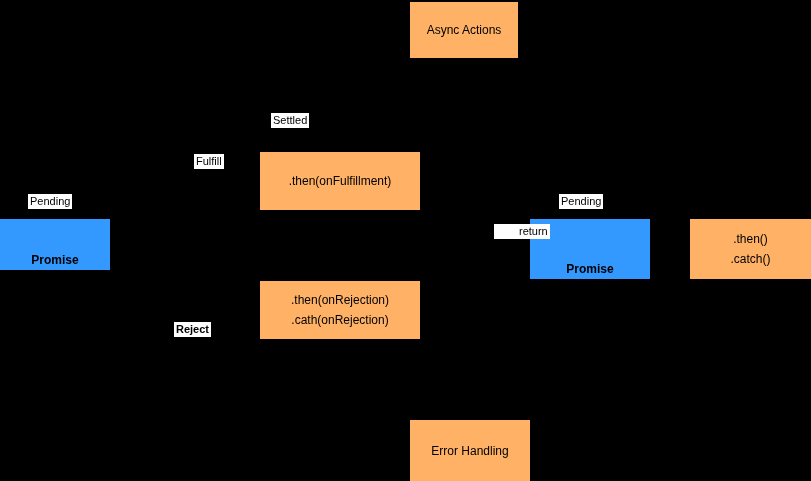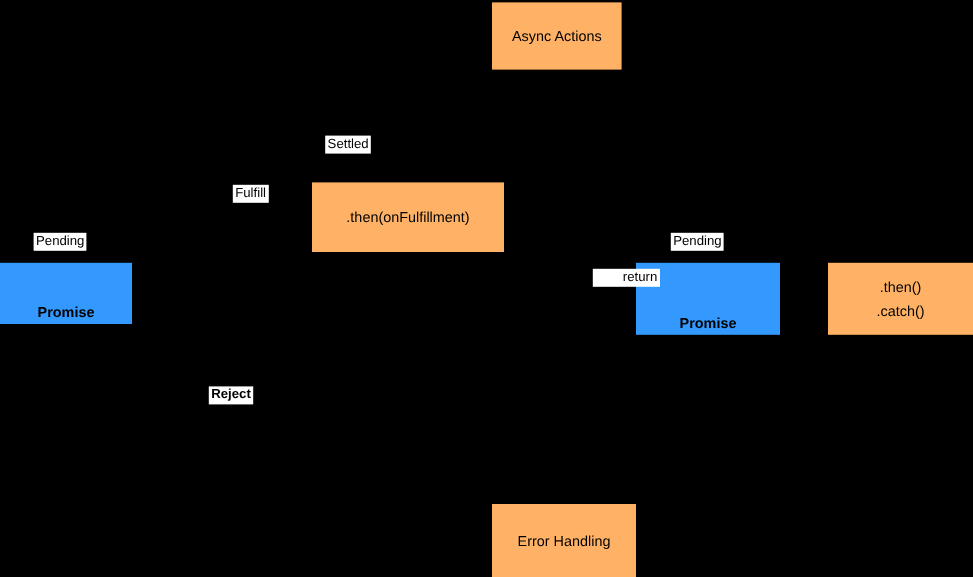--- a/index.html
+++ b/index.html
@@ -70,20 +70,24 @@
   </div>
 
   <div class="node blue pos-promise-l">
     <span>Promise</span>
   </div>
 
   <div class="node orange pos-then-fulfill">
     <span>.then(onFulfillment)</span>
   </div>
 
+  <div class="node orange pos-then-reject">
+    <span>.then(onRejection)</span>
+    <span>.cath(onRejection)</span>
+  </div>
 
   <div class="node blue pos-promise-r">
     <span>Promise</span>
   </div>
 
   <div class="node orange pos-then-catch">
     <span>.then()</span>
     <span>.catch()</span>
   </div>
 

